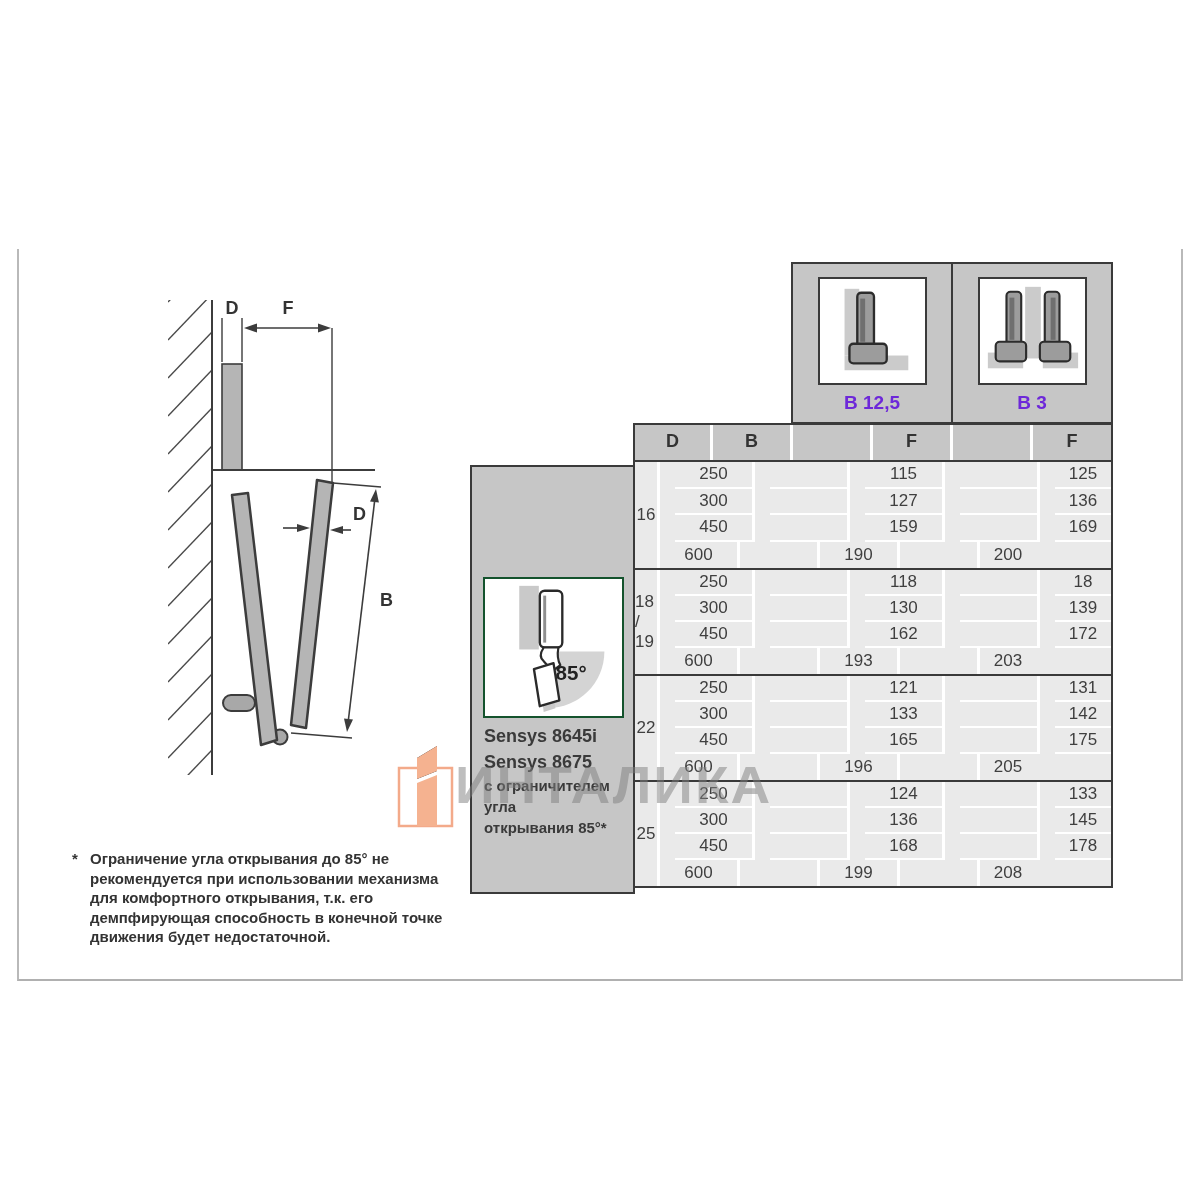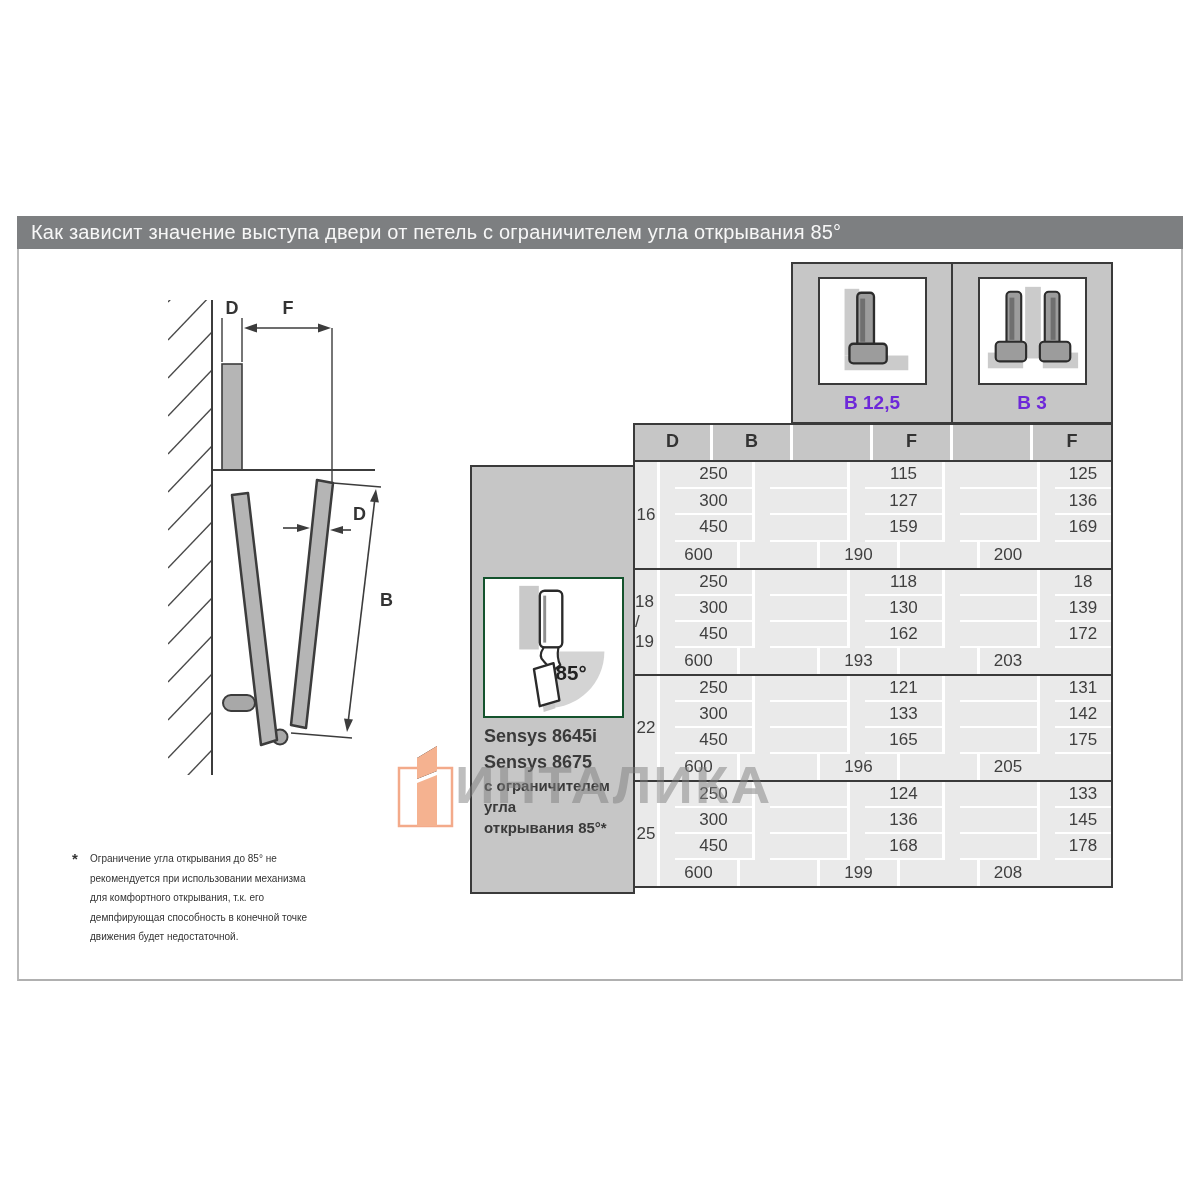--- a/index.html
+++ b/index.html
@@ -68,36 +68,35 @@
   .hinge-panel .inner {
     position:absolute; left:11px; top:110px; width:141px; height:141px;
     background:#fff; border:2px solid #14532d;
   }
   .sensys { position:absolute; left:12px; top:256px; color:#3a3a3a; }
   .sensys .big { font-size:18px; font-weight:bold; line-height:26px; }
   .sensys .small { font-size:15px; font-weight:bold; line-height:21px; }
   
   .footnote { position:absolute; left:72px; top:849px; display:flex; color:#333; }
   .footnote .marker { font-size:15px; font-weight:bold; width:18px; padding-top:1px; }
-  .footnote .lines div { font-size:10px; font-weight:normal; line-height:19.5px; }
+  .footnote .lines div { font-size:15px; font-weight:bold; line-height:19.5px; }
   
   .wm-logo { position:absolute; left:397px; top:745px; opacity:.9; z-index:40; }
   .wm-text {
     position:absolute; left:455px; top:756px; z-index:41;
     font-size:55px; font-weight:bold; letter-spacing:2px; color:#7f7f7f; opacity:.5;
     transform:scaleY(.93); transform-origin:top left; white-space:nowrap;
   }
   svg { display:block; }
 </style>
 </head>
 <body>
 
 <div class="page">
 
-  <div class="title-bar">Как зависит значение выступа двери от петель с ограничителем угла открывания 85°</div>
 
   <div class="frame"></div>
 
   <svg class="diagram" width="265" height="495" viewBox="0 0 265 495">
     <defs>
       <clipPath id="wallclip">
           <rect x="8" y="12" width="44" height="475"></rect>
         </clipPath>
     </defs>
     <g id="hatch-group" clip-path="url(#wallclip)" stroke="#4a4a4a" stroke-width="1.4">

